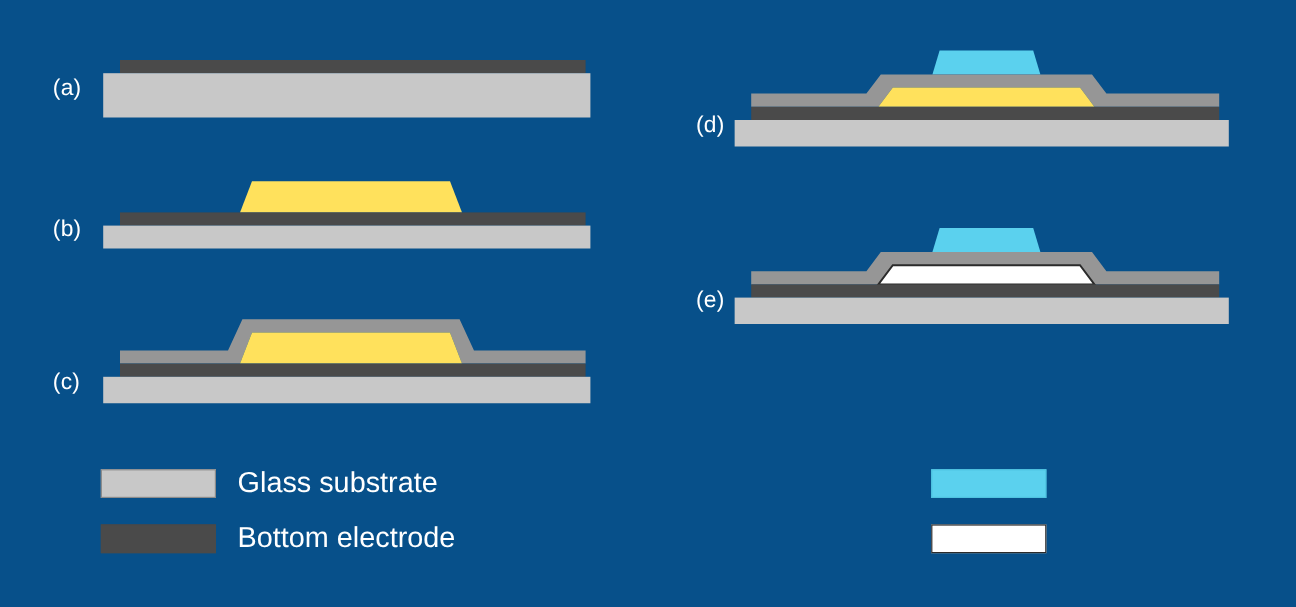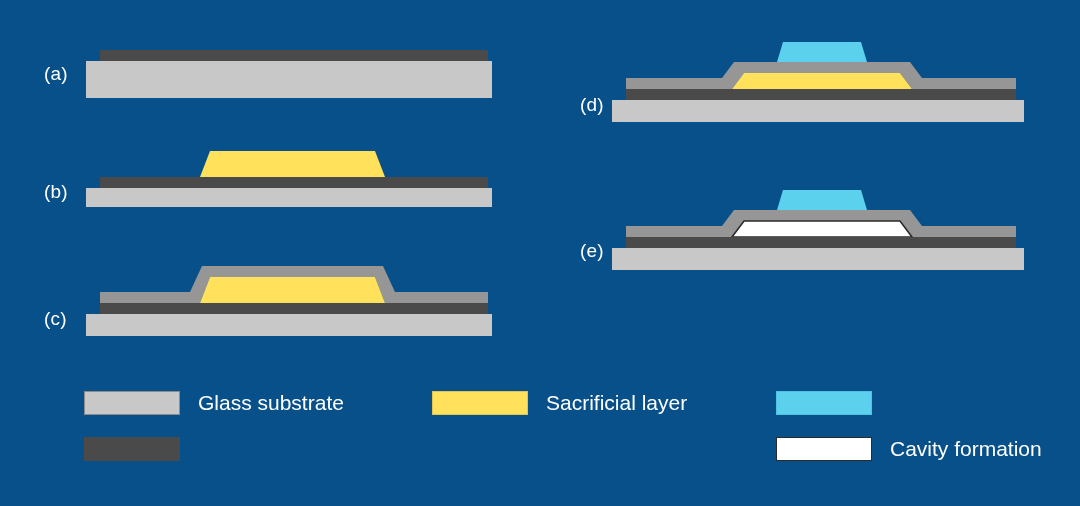--- a/index.html
+++ b/index.html
@@ -48,21 +48,21 @@
     height: 46px;
   }
   .legend-swatch {
     width: 96px;
     height: 24px;
     flex: 0 0 auto;
     box-sizing: border-box;
   }
   .legend-text {
     color: #ffffff;
-    font-size: 21px;
+    font-size: 24px;
     margin-left: 18px;
     white-space: nowrap;
     font-family: "Liberation Sans", sans-serif;
   }
 </style>
 </head>
 <body>
 
 <div id="figure">
 
@@ -129,35 +129,31 @@
 
   <div id="legend">
 
     <div class="legend-col" style="left:84px;">
       <div class="legend-row">
         <span class="legend-swatch" style="background:#c8c8c8; border:1px solid #8c8c8c;"></span>
         <span class="legend-text">Glass substrate</span>
       </div>
       <div class="legend-row">
         <span class="legend-swatch" style="background:#4a4a4a; border:1px solid #4a4a4a;"></span>
+        <span class="legend-text">Bottom electrode</span>
       </div>
     </div>
 
     <div class="legend-col" style="left:432px;">
-      <div class="legend-row">
-        <span class="legend-swatch" style="background:#ffe15c; border:1px solid #e0c54e;"></span>
-        <span class="legend-text">Sacrificial layer</span>
-      </div>
     </div>
 
     <div class="legend-col" style="left:776px;">
       <div class="legend-row">
         <span class="legend-swatch" style="background:#5bd1ee; border:1px solid #4fc3e0;"></span>
       </div>
       <div class="legend-row">
         <span class="legend-swatch" style="background:#ffffff; border:1.5px solid #2b2b2b;"></span>
-        <span class="legend-text">Cavity formation</span>
       </div>
     </div>
 
   </div>
 
 </div>
 
 </body></html>

